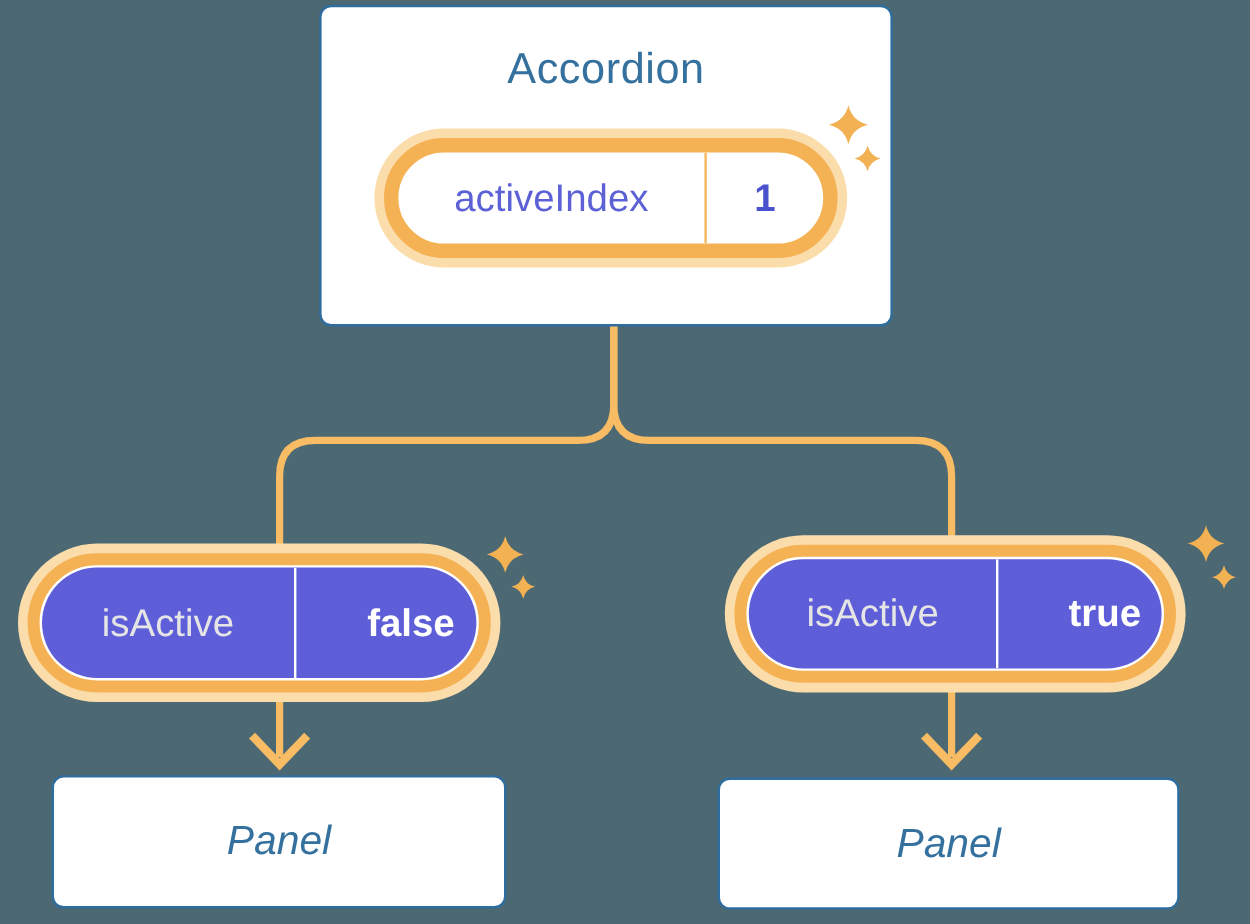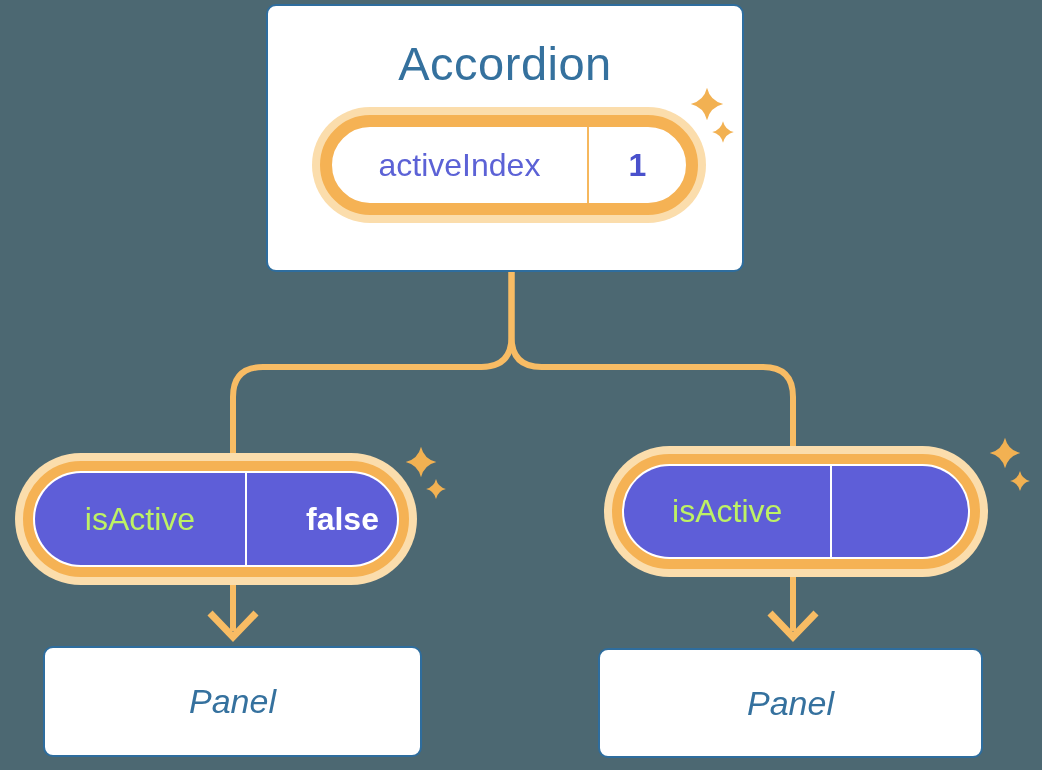--- a/index.html
+++ b/index.html
@@ -18,21 +18,21 @@
     position:absolute;
     background:#ffffff;
     border:2px solid #2E6D9E;
     border-radius:10px;
     box-sizing:border-box;
   }
   .card-accordion{left:266px;top:4px;width:478px;height:268px;}
   .card-title{
     position:absolute;left:0;right:0;top:30px;
     text-align:center;
-    font-size:47px;font-weight:500;color:#35719E;
+    font-size:36px;font-weight:500;color:#35719E;
     letter-spacing:.5px;
   }
   .panel-card{display:flex;align-items:center;justify-content:center;font-style:italic;}
   .panel-left{left:43px;top:646px;width:379px;height:111px;}
   .panel-right{left:598px;top:648px;width:385px;height:110px;}
   .panel-label{font-size:34px;font-weight:500;color:#35719E;}
 
   
   .pill-group{position:absolute;box-sizing:border-box;}
   .pill-halo{
@@ -59,21 +59,21 @@
   
   .prop-ring{border:10px solid #F5B254;padding:2px;}
   .prop-inner{
     width:100%;height:100%;
     border-radius:999px;
     background:#5E5ED8;
     display:flex;overflow:hidden;
     box-sizing:border-box;
   }
   .prop-cell{display:flex;align-items:center;justify-content:center;}
-  .prop-key{border-right:2px solid #ffffff;font-size:32px;color:#bef264;}
+  .prop-key{border-right:2px solid #ffffff;font-size:32px;color:#e5e5e5;}
   .prop-val{flex:1;font-size:32px;font-weight:bold;color:#ffffff;padding-left:41px;}
   .prop-pill-left{left:15px;top:453px;width:402px;height:132px;}
   .prop-pill-left .prop-key{flex:0 0 58%;}
   .prop-pill-right{left:604px;top:446px;width:384px;height:131px;}
   .prop-pill-right .prop-key{flex:0 0 60%;}
 
   
   .wires{position:absolute;left:0;top:0;z-index:0;}
   .pill-group{z-index:2;}
   .card{z-index:1;}
@@ -117,20 +117,21 @@
         </div>
       </div>
     </div>
   </div>
 
   <div class="pill-group prop-pill-right">
     <div class="pill-halo">
       <div class="pill-ring prop-ring">
         <div class="prop-inner">
           <div class="prop-cell prop-key">isActive</div>
+          <div class="prop-cell prop-val">true</div>
         </div>
       </div>
     </div>
   </div>
 
   <div class="card panel-card panel-left">
     <span class="panel-label">Panel</span>
   </div>
   <div class="card panel-card panel-right">
     <span class="panel-label">Panel</span>

